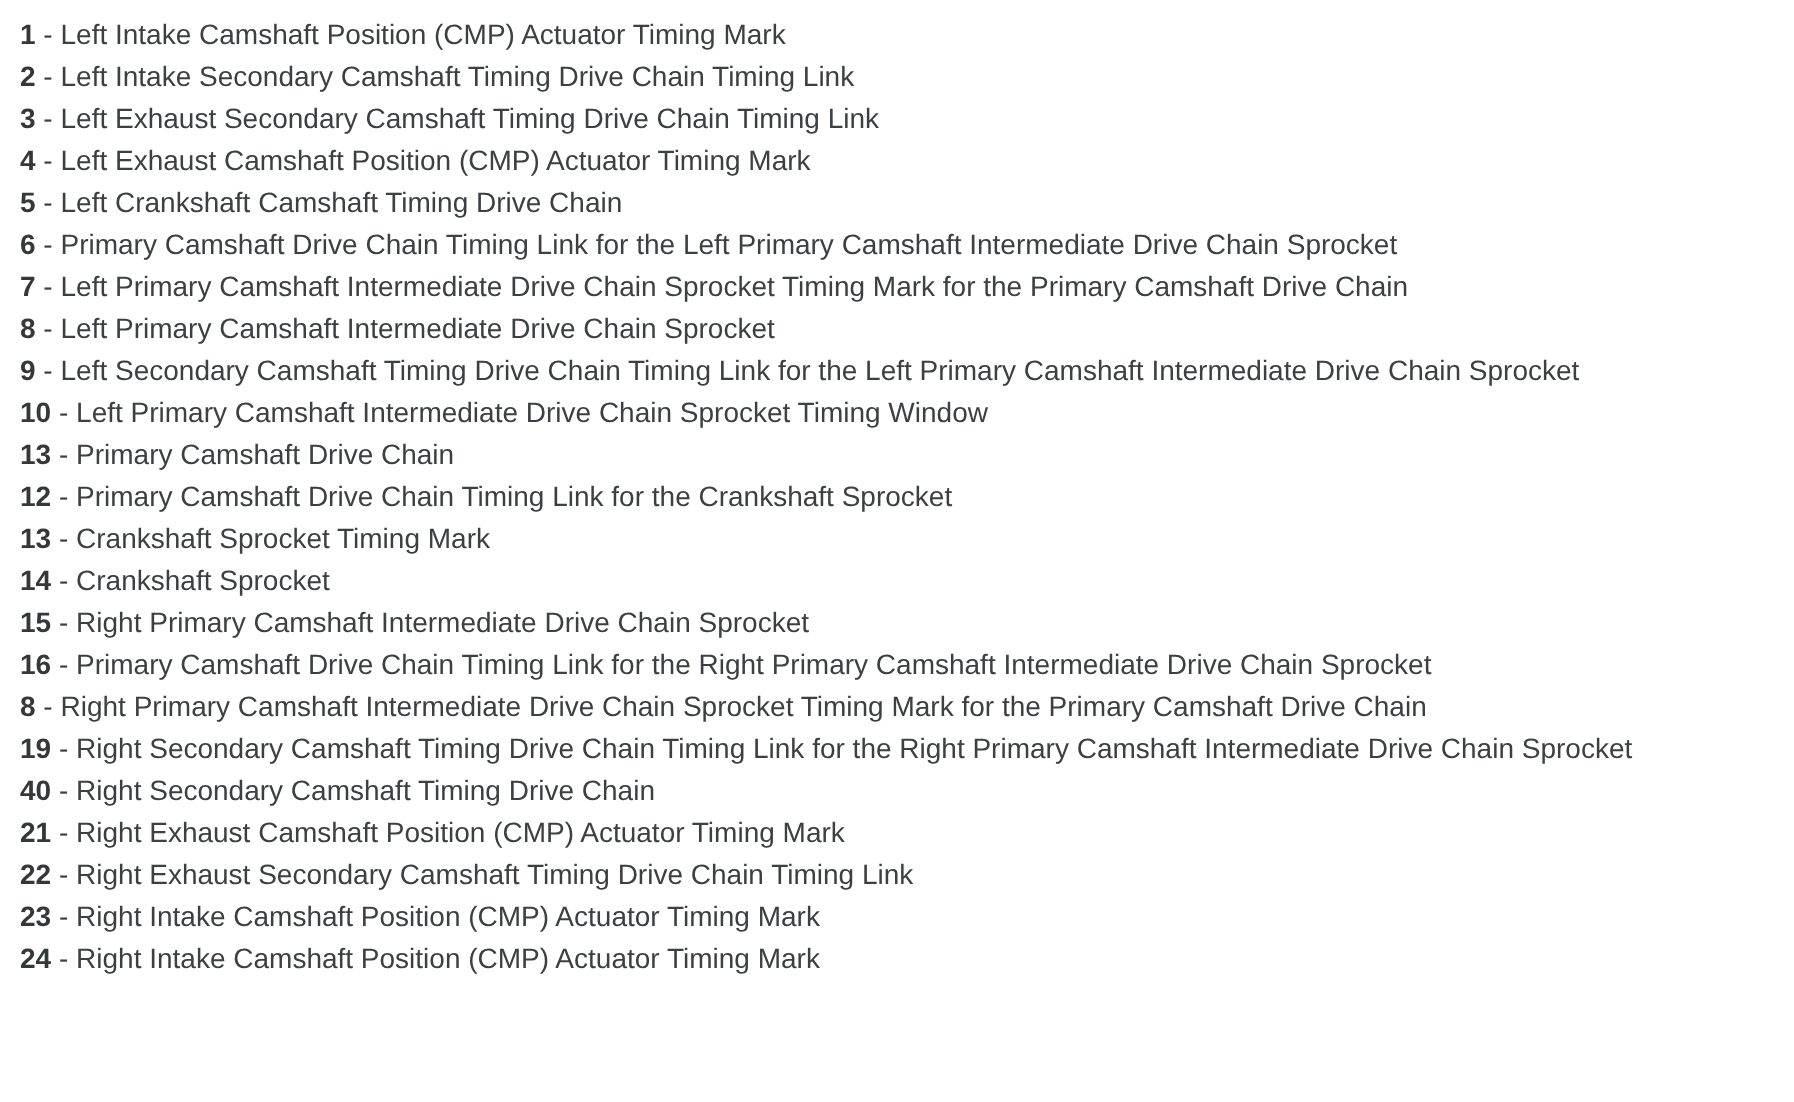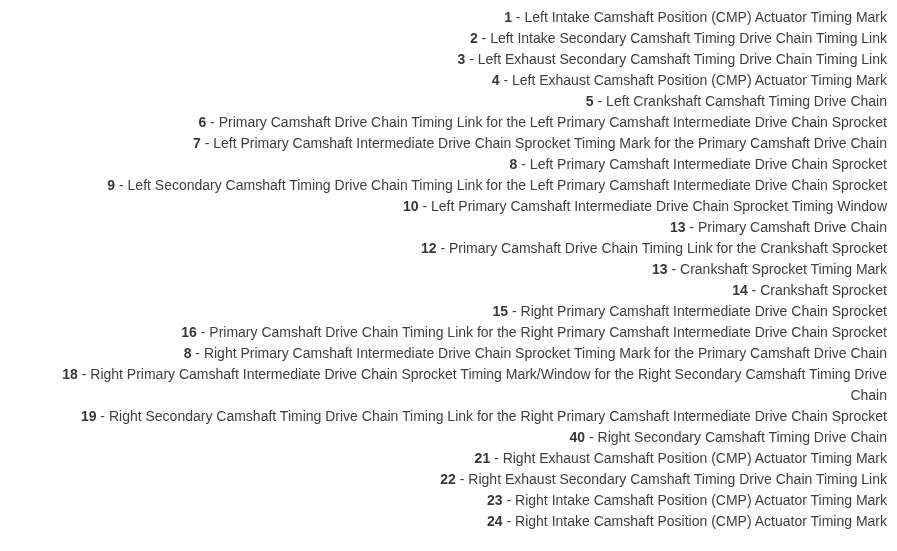--- a/index.html
+++ b/index.html
@@ -6,26 +6,25 @@
     margin: 0;
     padding: 0;
     background: #ffffff;
   }
   body {
     width: 897px;
     min-height: 551px;
     box-sizing: border-box;
   }
   .legend {
-    padding: 7px 10px 0 22px;
+    padding: 7px 10px 0 10px;
     font-family: "Liberation Sans", "DejaVu Sans", sans-serif;
     font-size: 14px;
     line-height: 21px;
     color: #3d4043;
-    text-align: right;
   }
   .row {
     white-space: normal;
   }
   .num {
     font-weight: 700;
     color: #35383b;
   }
   .sep {
     font-weight: 400;
@@ -48,20 +47,19 @@
     <div class="row"><span class="num">8</span><span class="sep"> - </span><span class="label">Left Primary Camshaft Intermediate Drive Chain Sprocket</span></div>
     <div class="row"><span class="num">9</span><span class="sep"> - </span><span class="label">Left Secondary Camshaft Timing Drive Chain Timing Link for the Left Primary Camshaft Intermediate Drive Chain Sprocket</span></div>
     <div class="row"><span class="num">10</span><span class="sep"> - </span><span class="label">Left Primary Camshaft Intermediate Drive Chain Sprocket Timing Window</span></div>
     <div class="row"><span class="num">13</span><span class="sep"> - </span><span class="label">Primary Camshaft Drive Chain</span></div>
     <div class="row"><span class="num">12</span><span class="sep"> - </span><span class="label">Primary Camshaft Drive Chain Timing Link for the Crankshaft Sprocket</span></div>
     <div class="row"><span class="num">13</span><span class="sep"> - </span><span class="label">Crankshaft Sprocket Timing Mark</span></div>
     <div class="row"><span class="num">14</span><span class="sep"> - </span><span class="label">Crankshaft Sprocket</span></div>
     <div class="row"><span class="num">15</span><span class="sep"> - </span><span class="label">Right Primary Camshaft Intermediate Drive Chain Sprocket</span></div>
     <div class="row"><span class="num">16</span><span class="sep"> - </span><span class="label">Primary Camshaft Drive Chain Timing Link for the Right Primary Camshaft Intermediate Drive Chain Sprocket</span></div>
     <div class="row"><span class="num">8</span><span class="sep"> - </span><span class="label">Right Primary Camshaft Intermediate Drive Chain Sprocket Timing Mark for the Primary Camshaft Drive Chain</span></div>
-    <div class="row"><span class="num">18</span><span class="sep"> - </span><span class="label">Right Primary Camshaft Intermediate Drive Chain Sprocket Timing Mark/Window for the Right Secondary Camshaft Timing Drive Chain</span></div>
     <div class="row"><span class="num">19</span><span class="sep"> - </span><span class="label">Right Secondary Camshaft Timing Drive Chain Timing Link for the Right Primary Camshaft Intermediate Drive Chain Sprocket</span></div>
     <div class="row"><span class="num">40</span><span class="sep"> - </span><span class="label">Right Secondary Camshaft Timing Drive Chain</span></div>
     <div class="row"><span class="num">21</span><span class="sep"> - </span><span class="label">Right Exhaust Camshaft Position (CMP) Actuator Timing Mark</span></div>
     <div class="row"><span class="num">22</span><span class="sep"> - </span><span class="label">Right Exhaust Secondary Camshaft Timing Drive Chain Timing Link</span></div>
     <div class="row"><span class="num">23</span><span class="sep"> - </span><span class="label">Right Intake Camshaft Position (CMP) Actuator Timing Mark</span></div>
     <div class="row"><span class="num">24</span><span class="sep"> - </span><span class="label">Right Intake Camshaft Position (CMP) Actuator Timing Mark</span></div>
   </div>
 
 </body></html>

